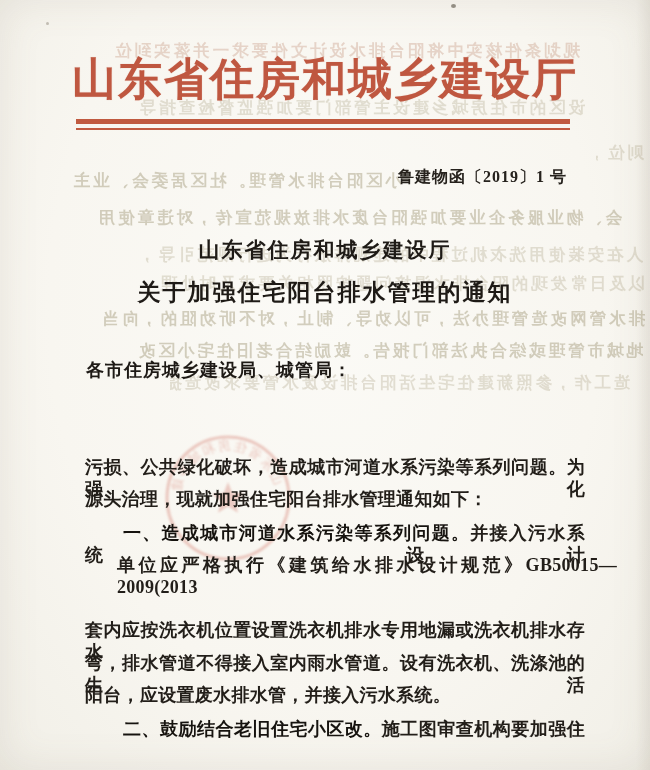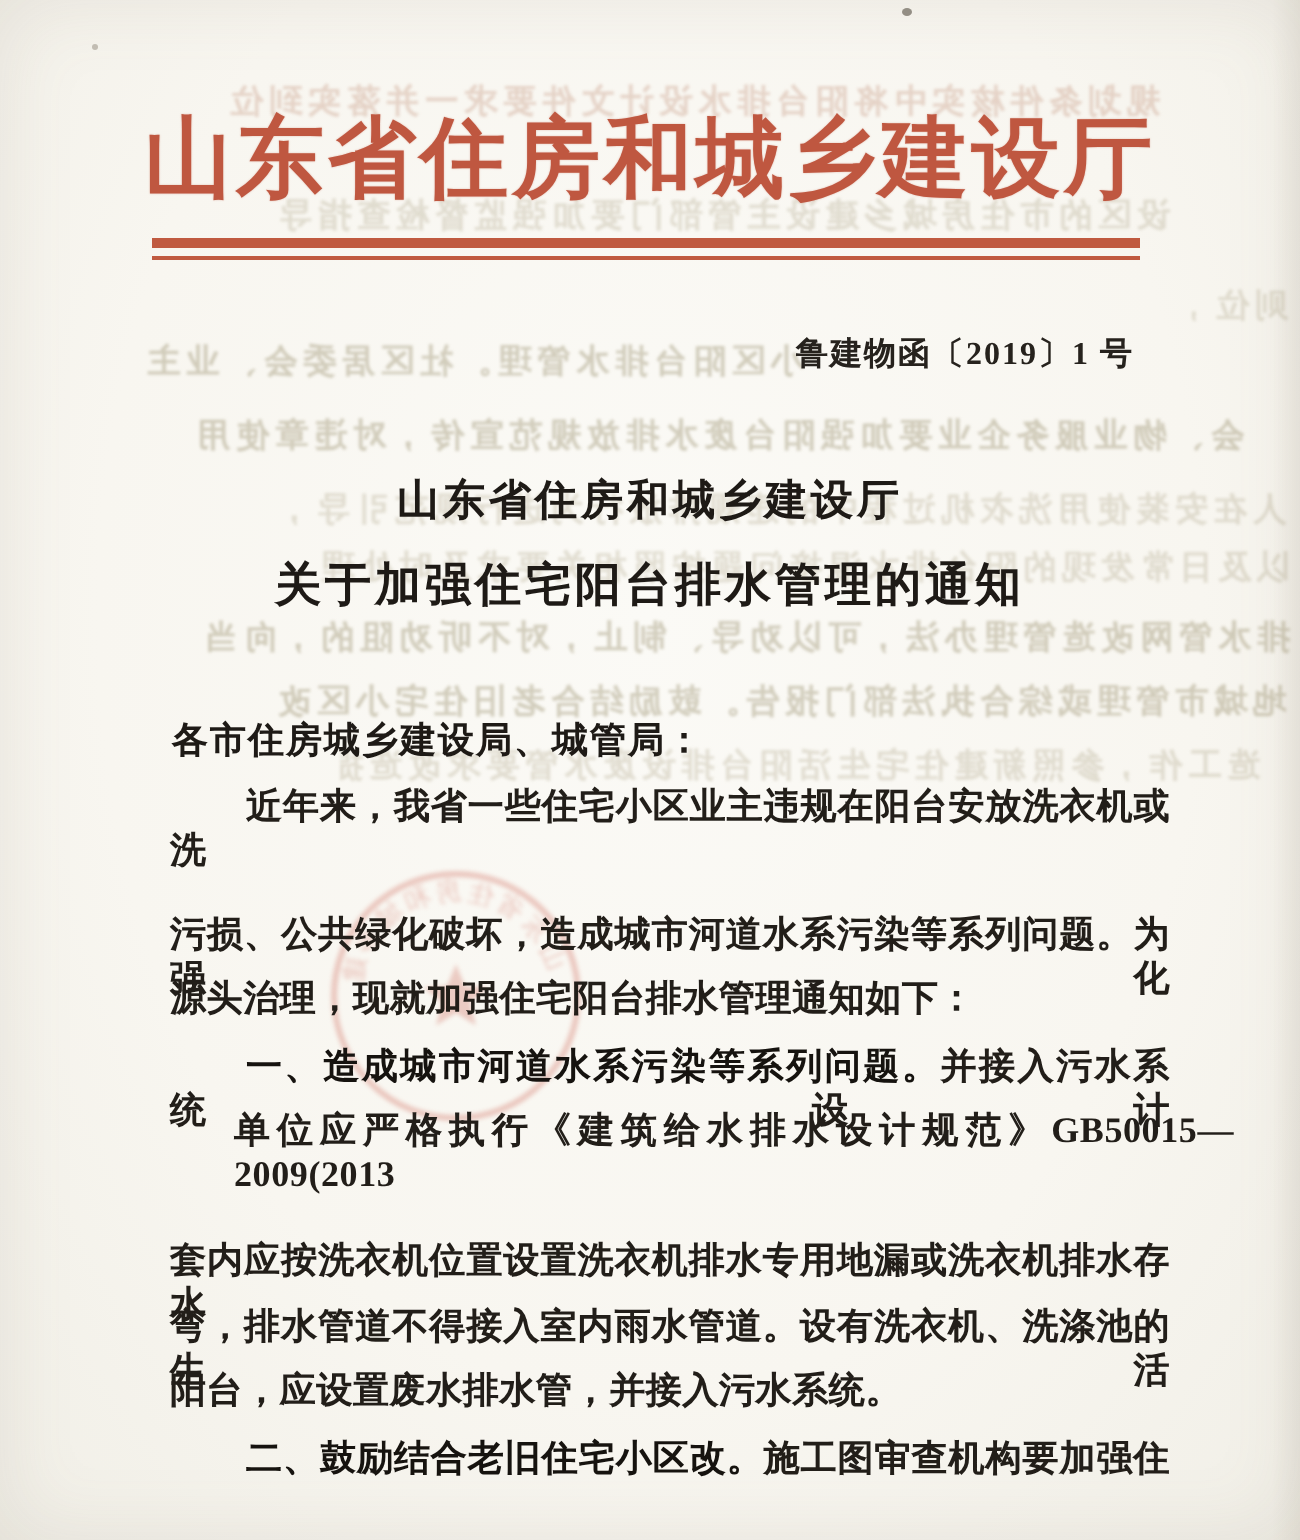--- a/index.html
+++ b/index.html
@@ -113,21 +113,20 @@
   <div class="rule rule-thick"></div>
   <div class="rule rule-thin"></div>
 
   <div class="doc-number">鲁建物函〔2019〕1 号</div>
 
   <div class="doc-title title1">山东省住房和城乡建设厅</div>
   <div class="doc-title title2">关于加强住宅阳台排水管理的通知</div>
 
   <div class="salutation">各市住房城乡建设局、城管局：</div>
 
-  <div class="bline ind" style="top:393px;"><b></b><span>近年来，我省一些住宅小区业主违规在阳台安放洗衣机或洗</span></div>
   <div class="bline" style="top:457px;"><b></b><span>污损、公共绿化破坏，造成城市河道水系污染等系列问题。为强化</span></div>
   <div class="bline end" style="top:489px;"><b></b><span>源头治理，现就加强住宅阳台排水管理通知如下：</span></div>
   <div class="bline ind" style="top:523px;"><b>一、造成城市河道水系污染等系列问题。</b><span>并接入污水系统，设计</span></div>
   <div class="bline" style="top:555px;margin-left:32px;"><b></b><span>单位应严格执行《建筑给水排水设计规范》GB50015—2009(2013</span></div>
   <div class="bline" style="top:620px;"><b></b><span>套内应按洗衣机位置设置洗衣机排水专用地漏或洗衣机排水存水</span></div>
   <div class="bline" style="top:653px;"><b></b><span>弯，排水管道不得接入室内雨水管道。设有洗衣机、洗涤池的生活</span></div>
   <div class="bline end" style="top:685px;"><b></b><span>阳台，应设置废水排水管，并接入污水系统。</span></div>
   <div class="bline ind" style="top:719px;"><b>二、鼓励结合老旧住宅小区改。</b><span>施工图审查机构要加强住</span></div>
 
   <div class="speck s1"></div>

